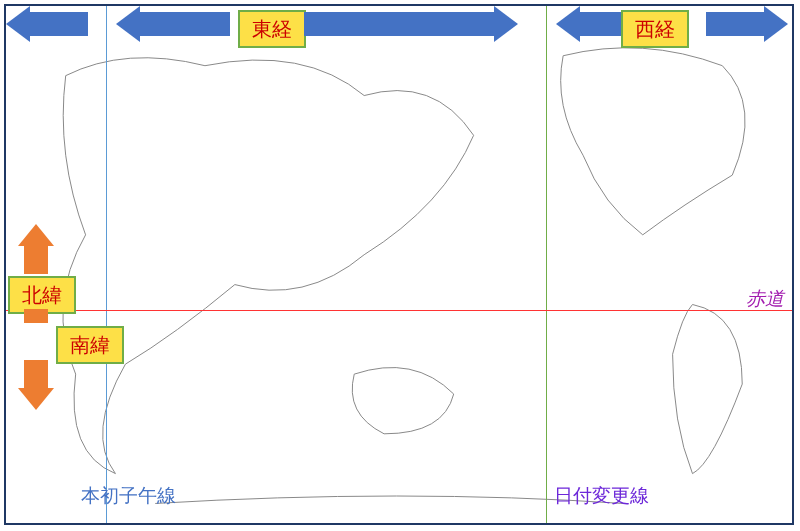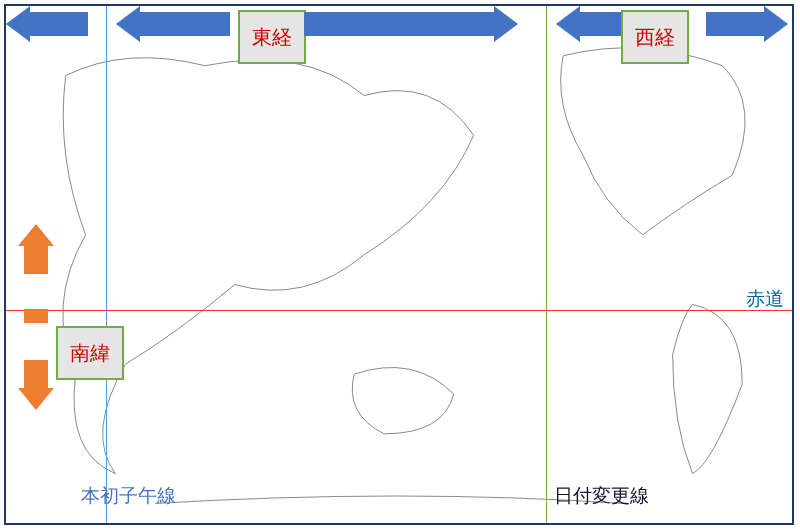--- a/index.html
+++ b/index.html
@@ -4,24 +4,24 @@
 <style>
   html,body{margin:0;padding:0;width:800px;height:531px;background:#fff;font-family:"MS PGothic","Hiragino Sans",sans-serif;}
   .frame{position:absolute;left:4px;top:4px;width:790px;height:521px;border:2px solid #1f3864;box-sizing:border-box;overflow:hidden;}
   .map{position:absolute;inset:0;}
   
   .equator{position:absolute;left:0;right:0;top:304px;border-top:1px solid #ff3333;}
   .prime-meridian{position:absolute;top:0;bottom:0;left:100px;border-left:1px solid #5b9bd5;}
   .dateline{position:absolute;top:0;bottom:0;left:540px;border-left:1px solid #70ad47;}
   
   .lbl{position:absolute;font-size:19px;white-space:nowrap;font-weight:400;}
-  .red{color:#0369a1;}
+  .red{color:#a21caf;font-style:italic;}
   .blue{color:#4472c4;}
-  .green{color:#0f172a;}
-  .box{border:2px solid #70ad47;background:#e5e5e5;padding:12px 12px;font-size:20px;line-height:1.3;color:#cc0000;}
+  .green{color:#6d28d9;}
+  .box{border:2px solid #70ad47;background:#fde047;padding:4px 12px;font-size:20px;line-height:1.3;color:#cc0000;}
   
   .h-arrow{position:absolute;top:6px;height:24px;display:flex;align-items:center;}
   .h-bar{height:24px;background:#4472c4;}
   .tri-l{width:0;height:0;border-top:18px solid transparent;border-bottom:18px solid transparent;border-right:24px solid #4472c4;}
   .tri-r{width:0;height:0;border-top:18px solid transparent;border-bottom:18px solid transparent;border-left:24px solid #4472c4;}
   
   .v-arrow{position:absolute;left:18px;width:24px;display:flex;flex-direction:column;align-items:center;}
   .v-bar{width:24px;background:#ed7d31;}
   .tri-u{width:0;height:0;border-left:18px solid transparent;border-right:18px solid transparent;border-bottom:22px solid #ed7d31;}
   .tri-d{width:0;height:0;border-left:18px solid transparent;border-right:18px solid transparent;border-top:22px solid #ed7d31;}
@@ -72,20 +72,21 @@
   <div class="lbl box" style="left:615px;top:4px;">西経</div>
   <div class="h-arrow" style="left:700px;">
     <div class="h-bar" style="width:58px"></div>
     <div class="tri-r"></div>
   </div>
 
   <div class="v-arrow" style="top:218px;">
     <div class="tri-u"></div>
     <div class="v-bar" style="height:28px"></div>
   </div>
+  <div class="lbl box" style="left:2px;top:270px;">北緯</div>
   <div class="v-arrow" style="top:303px;">
     <div class="v-bar" style="height:14px"></div>
   </div>
   <div class="lbl box" style="left:2px;top:320px;margin-left:48px;">南緯</div>
   <div class="v-arrow" style="top:354px;">
     <div class="v-bar" style="height:28px"></div>
     <div class="tri-d"></div>
   </div>
 
   <span class="lbl red" style="right:8px;top:280px;">赤道</span>

